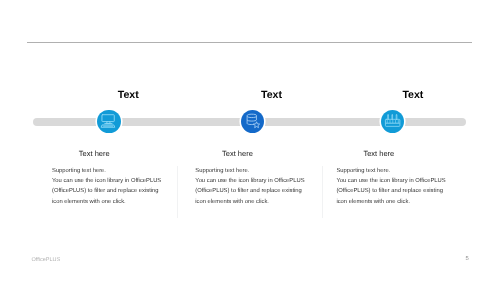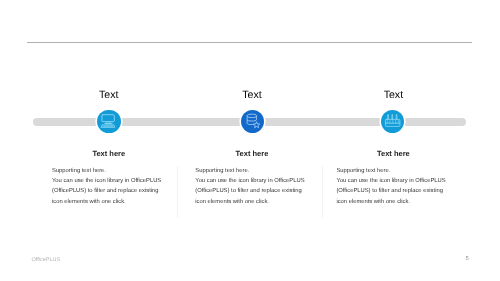--- a/index.html
+++ b/index.html
@@ -6,22 +6,22 @@
   body {
     width:500px; height:281px; background:#ffffff; overflow:hidden;
     font-family:"Liberation Sans", sans-serif;
     -webkit-font-smoothing:antialiased;
     text-rendering:geometricPrecision;
   }
   .slide { position:relative; width:500px; height:281px; }
   .top-rule { position:absolute; left:27.3px; top:42px; width:445.1px; height:1px; background:#b0b0b0; }
   .track { position:absolute; left:33.3px; top:117.7px; width:433.2px; height:7.9px; background:#d9d9d9; border-radius:4px; }
   .circle { position:absolute; width:23.3px; height:23.3px; border-radius:50%; box-shadow:0 0 0 1.6px #ffffff; }
-  .caption { position:absolute; font-weight:normal; color:#050505; text-align:center; white-space:nowrap; }
-  .heading { position:absolute; font-weight:bold; color:#1f1f1f; text-align:center; white-space:nowrap; }
+  .caption { position:absolute; font-weight:bold; color:#050505; text-align:right; white-space:nowrap; }
+  .heading { position:absolute; font-weight:normal; color:#1f1f1f; text-align:left; white-space:nowrap; }
   .divider { position:absolute; width:1px; background:#f1f2f3; }
   .body-col { position:absolute; color:#333333; }
   .body-col div { white-space:nowrap; position:absolute; left:0; line-height:normal; }
   .footer-brand { position:absolute; color:#b3b3b3; }
   .footer-page { position:absolute; color:#8f8f8f; }
 </style>
 </head>
 <body>
 
 <div class="slide">

